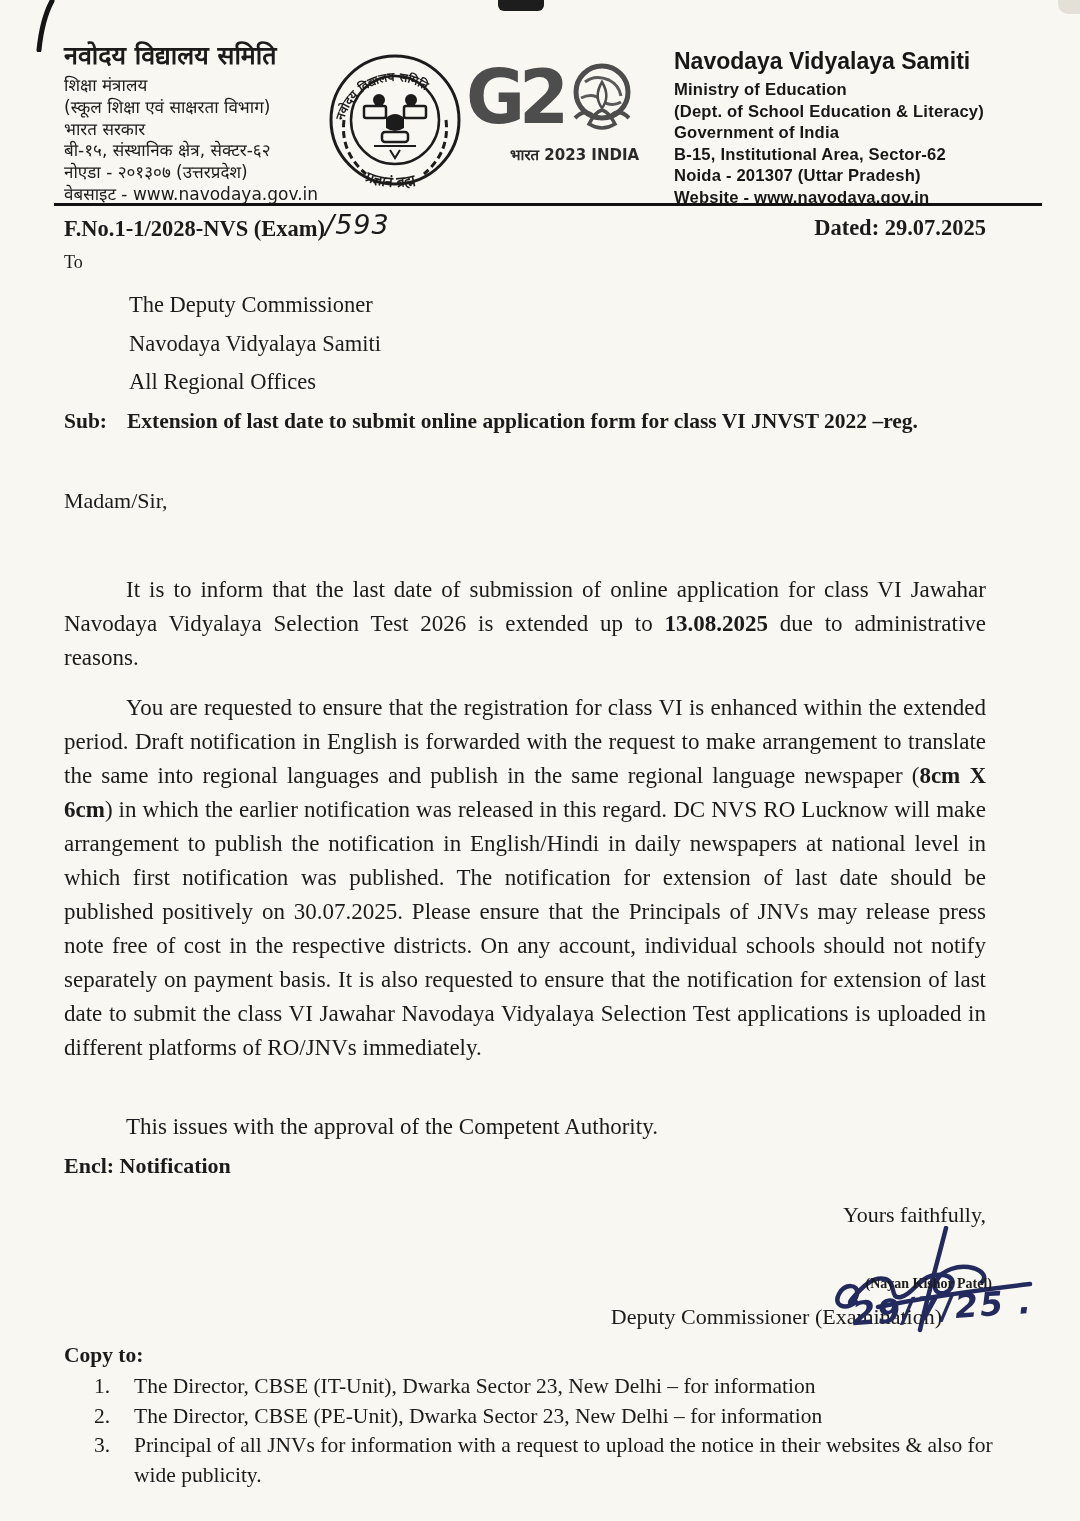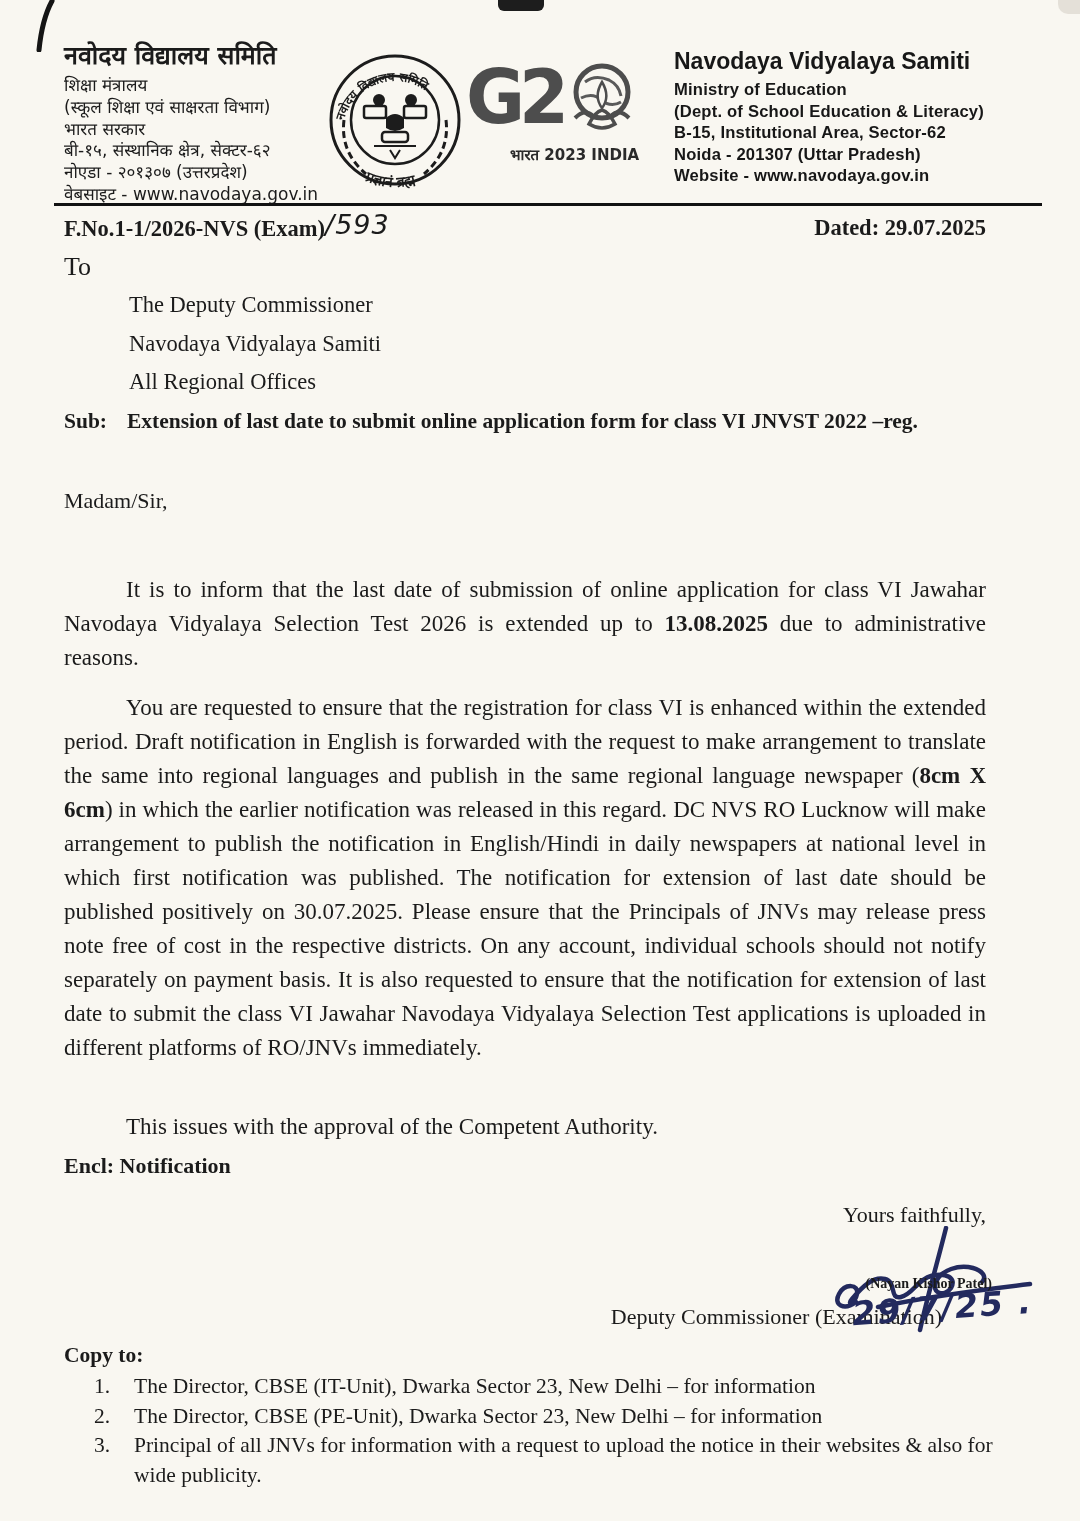--- a/index.html
+++ b/index.html
@@ -31,21 +31,21 @@
 
   .hr-line{position:absolute;left:54px;top:203px;width:988px;height:3px;background:#121212;}
 
   
   .ref-row{position:absolute;left:64px;top:211px;width:922px;font-weight:bold;font-size:22.5px;}
   .file-no{display:inline;}
   .hw-no{font-family:"DejaVu Sans", sans-serif;font-style:italic;font-weight:500;font-size:27px;letter-spacing:1px;position:relative;top:-2px;}
   .dated{position:absolute;right:0;top:4px;}
 
   
-  .to-line{position:absolute;left:64px;top:252px;font-size:26px;}
+  .to-line{position:absolute;left:64px;top:252px;font-size:18px;}
   .addr{position:absolute;left:129px;top:286px;font-size:22.5px;line-height:38.5px;}
 
   
   .subject{position:absolute;left:64px;top:404px;width:922px;display:grid;grid-template-columns:63px 1fr;font-weight:bold;font-size:21.5px;line-height:34px;}
   .subject .sub-text{text-align:justify;}
 
   .salutation{position:absolute;left:64px;top:488px;font-size:22px;}
 
   
   .para{position:absolute;left:64px;width:922px;font-size:23px;line-height:34px;text-align:justify;text-indent:62px;}
@@ -131,29 +131,30 @@
         <path d="M24,64 Q30,52 37,50 Q44,52 50,64 Q37,72 24,64 Z" fill="none" stroke="#4d4d4d" stroke-width="3.5"></path>
       </svg>
     </div>
     <div class="g20-caption">भारत 2023 INDIA</div>
   </div>
 
   <div class="header-english">
     <div class="he-title">Navodaya Vidyalaya Samiti</div>
     <div class="he-line">Ministry of Education</div>
     <div class="he-line">(Dept. of School Education &amp; Literacy)</div>
+    <div class="he-line">Government of India</div>
     <div class="he-line">B-15, Institutional Area, Sector-62</div>
     <div class="he-line">Noida - 201307 (Uttar Pradesh)</div>
     <div class="he-line">Website - www.navodaya.gov.in</div>
   </div>
 
   <div class="hr-line"></div>
 
   <div class="ref-row">
-    <span class="file-no">F.No.1-1/2026-NVS (Exam)</span><span class="hw-no">/593</span>
+    <span class="file-no">F.No.1-1/2028-NVS (Exam)</span><span class="hw-no">/593</span>
     <span class="dated">Dated: 29.07.2025</span>
   </div>
 
   <div class="to-line">To</div>
   <div class="addr">
     <div>The Deputy Commissioner</div>
     <div>Navodaya Vidyalaya Samiti</div>
     <div>All Regional Offices</div>
   </div>
 

